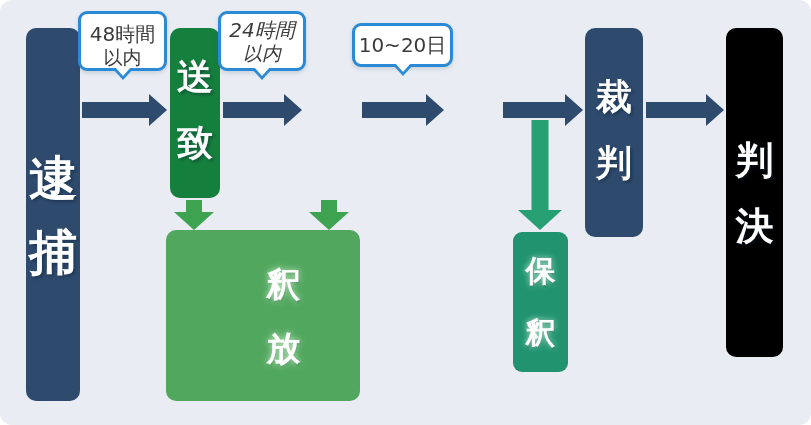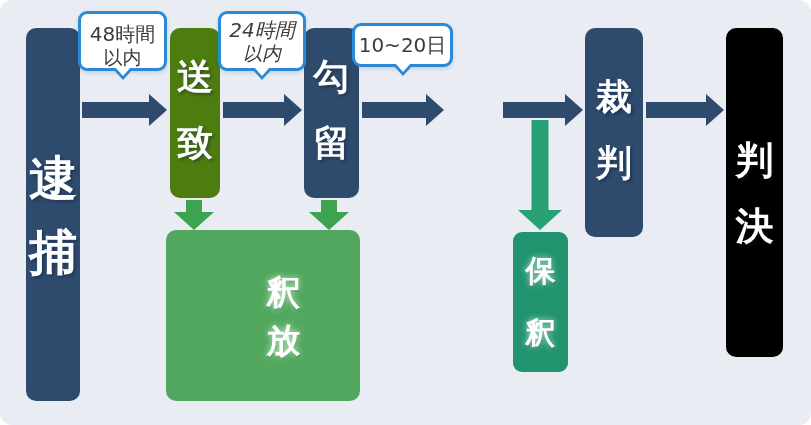--- a/index.html
+++ b/index.html
@@ -14,34 +14,34 @@
     position:absolute; border-radius:10px;
     display:flex; align-items:center; justify-content:center; z-index:2;
   }
   .vtext {
     width:1.05em; text-align:center; word-break:break-all;
     color:#ffffff; font-weight:bold;
     text-shadow:2px 2px 3px rgba(10,30,50,0.40);
   }
   .bar-arrest     { left:26px;  top:28px; width:54px;  height:373px; background:#2e4a6d; font-size:48px; }
   .bar-arrest  .vtext { line-height:74px; }
-  .bar-referral   { left:170px; top:28px; width:50px;  height:170px; background:#4d7c0f; font-size:36px; }
+  .bar-referral   { left:170px; top:28px; width:50px;  height:170px; background:#15803d; font-size:36px; }
   .bar-detention  { left:304px; top:28px; width:55px;  height:170px; background:#2e4a6d; font-size:36px; }
   .bar-indictment { left:446px; top:28px; width:54px;  height:170px; background:#2e4a6d; font-size:36px; }
   .bar-trial      { left:585px; top:28px; width:58px;  height:209px; background:#2e4a6d; font-size:36px; }
   .bar-short .vtext { line-height:66px; transform:translateY(-3px); }
   .bar-verdict    { left:726px; top:28px; width:57px;  height:329px; background:#000000; font-size:38px; }
   .bar-verdict .vtext { line-height:66px; }
 
   .box-release {
     position:absolute; left:166px; top:230px; width:194px; height:171px;
     background:#52a75f; border-radius:10px; font-size:34px;
     display:flex; align-items:center; justify-content:center; z-index:2;
   }
-  .box-release .vtext { line-height:48px;
+  .box-release .vtext { line-height:64px;
     text-shadow:0 0 6px rgba(225,255,225,0.85), 1px 2px 2px rgba(0,70,30,0.30);margin-left:41px; }
   .box-bail {
     position:absolute; left:513px; top:232px; width:55px; height:140px;
     background:#21936f; border-radius:9px; font-size:30px;
     display:flex; align-items:center; justify-content:center; z-index:2;font-family:Liberation Serif, serif;
   }
   .box-bail .vtext { line-height:62px;
     text-shadow:0 0 6px rgba(225,255,235,0.8), 1px 2px 2px rgba(0,60,40,0.30); }
 
   
@@ -111,23 +111,20 @@
 
 <div class="canvas">
   <div class="panel"></div>
 
   <div class="bar bar-arrest">
     <div class="vtext">逮捕</div>
   </div>
   <div class="bar bar-short bar-referral">
     <div class="vtext">送致</div>
   </div>
-  <div class="bar bar-short bar-detention">
-    <div class="vtext">勾留</div>
-  </div>
   <div class="bar bar-short bar-trial">
     <div class="vtext">裁判</div>
   </div>
   <div class="bar bar-verdict">
     <div class="vtext">判決</div>
   </div>
 
   <div class="box-release">
     <div class="vtext">釈放</div>
   </div>

